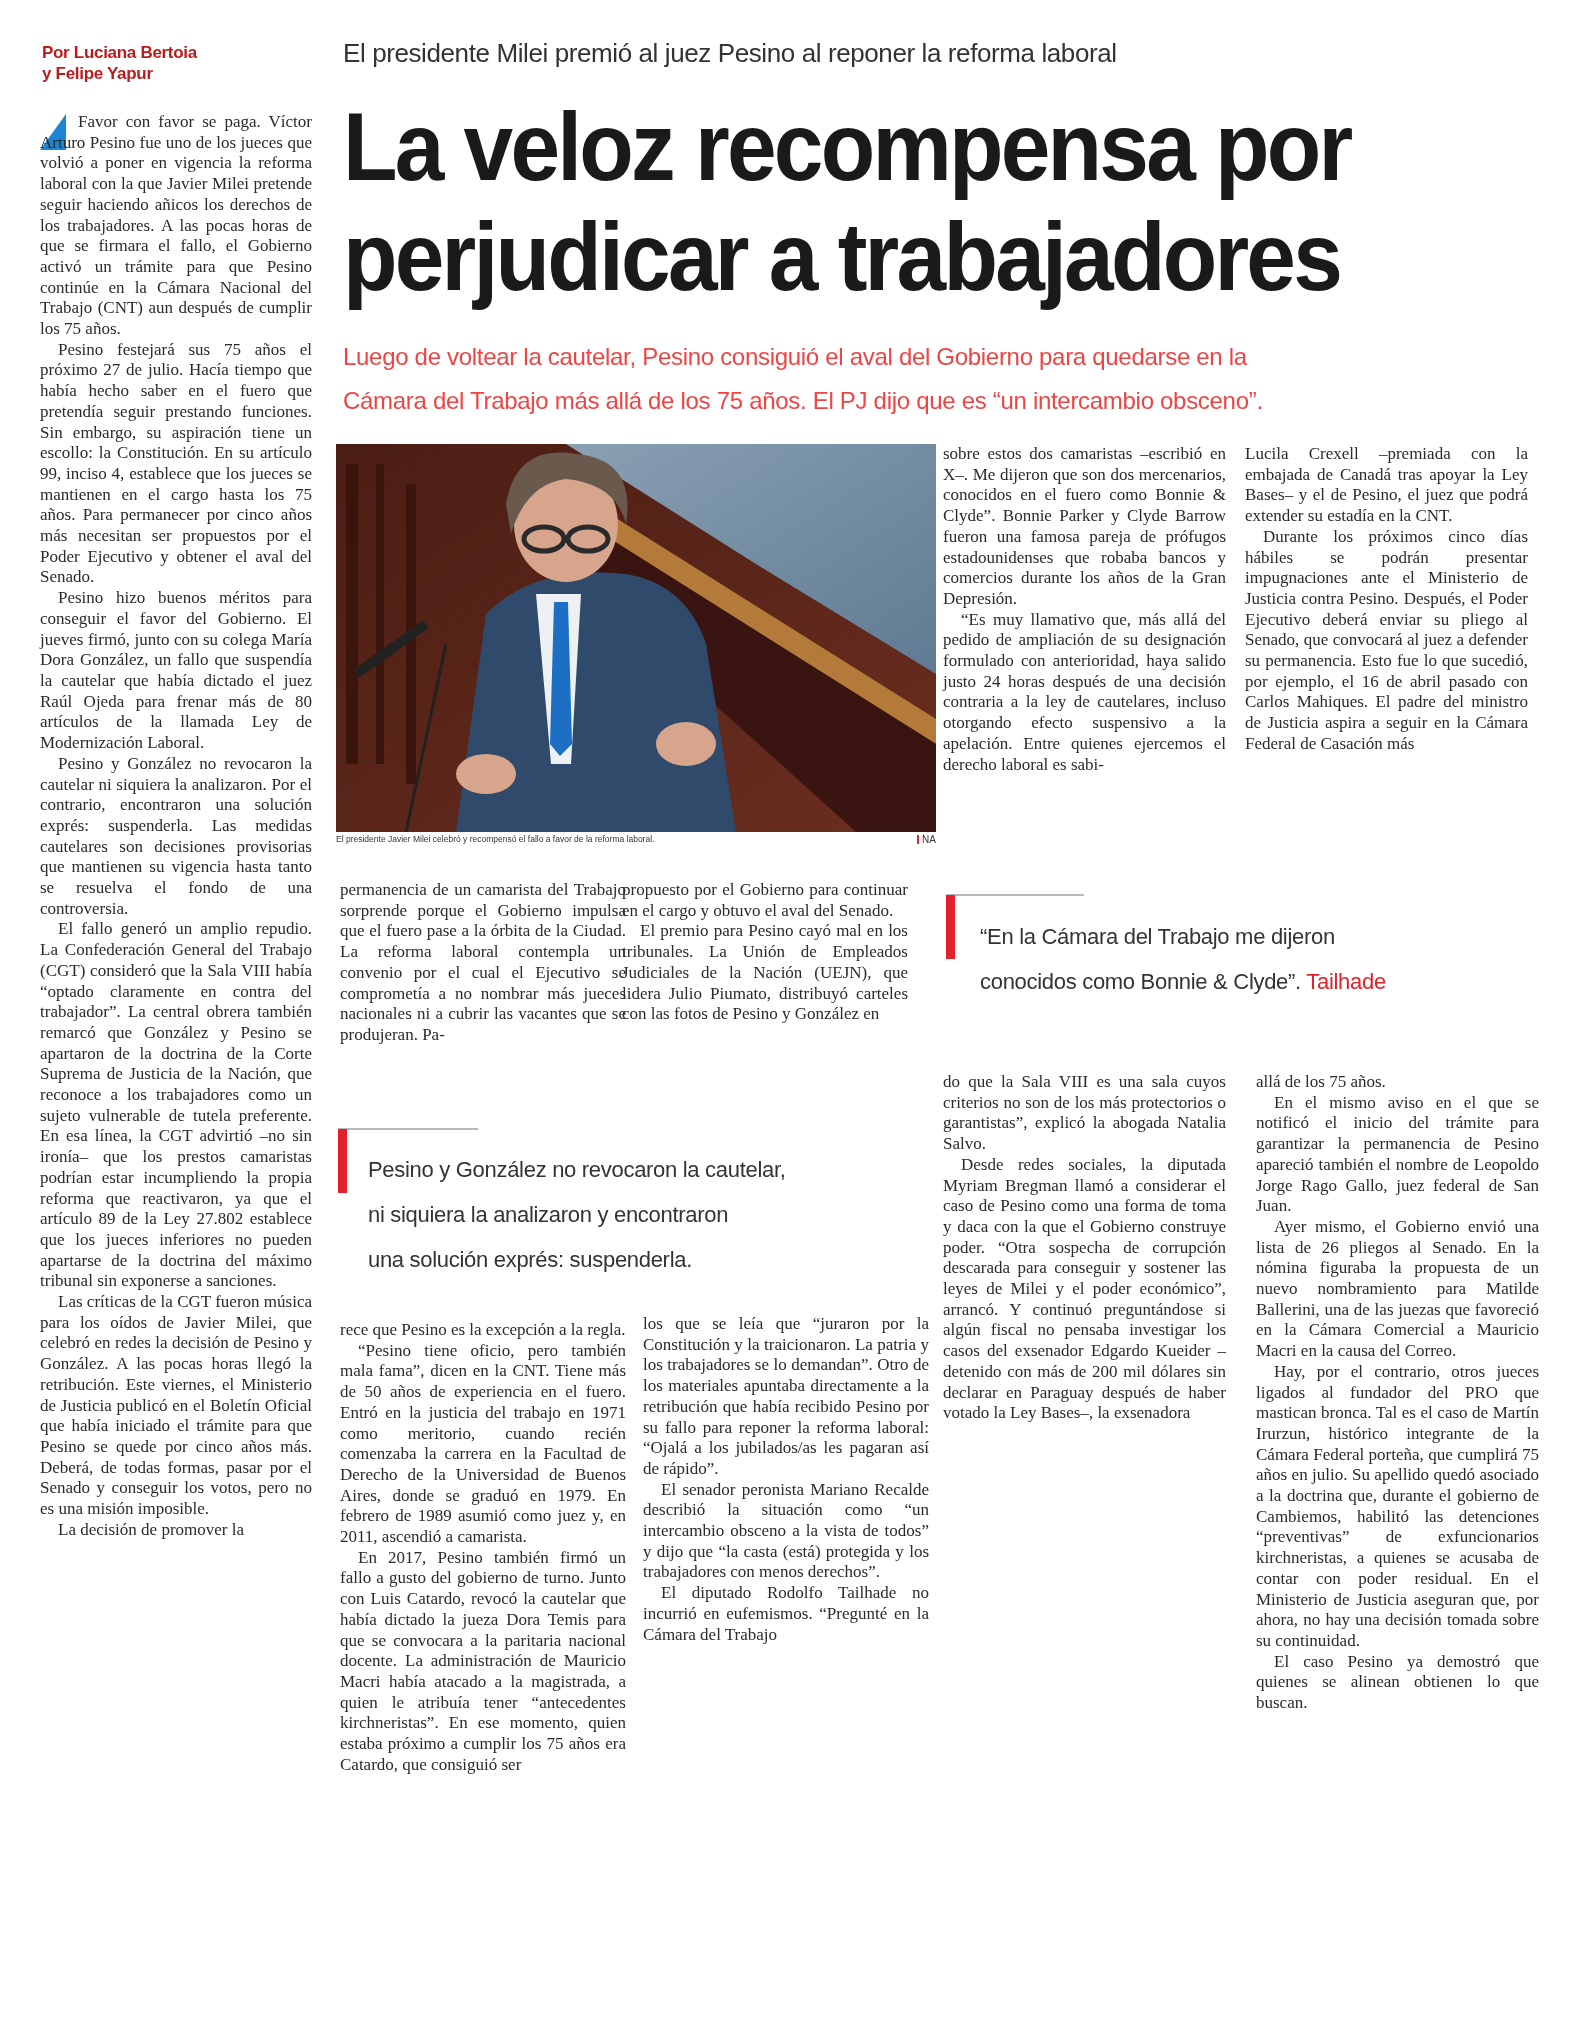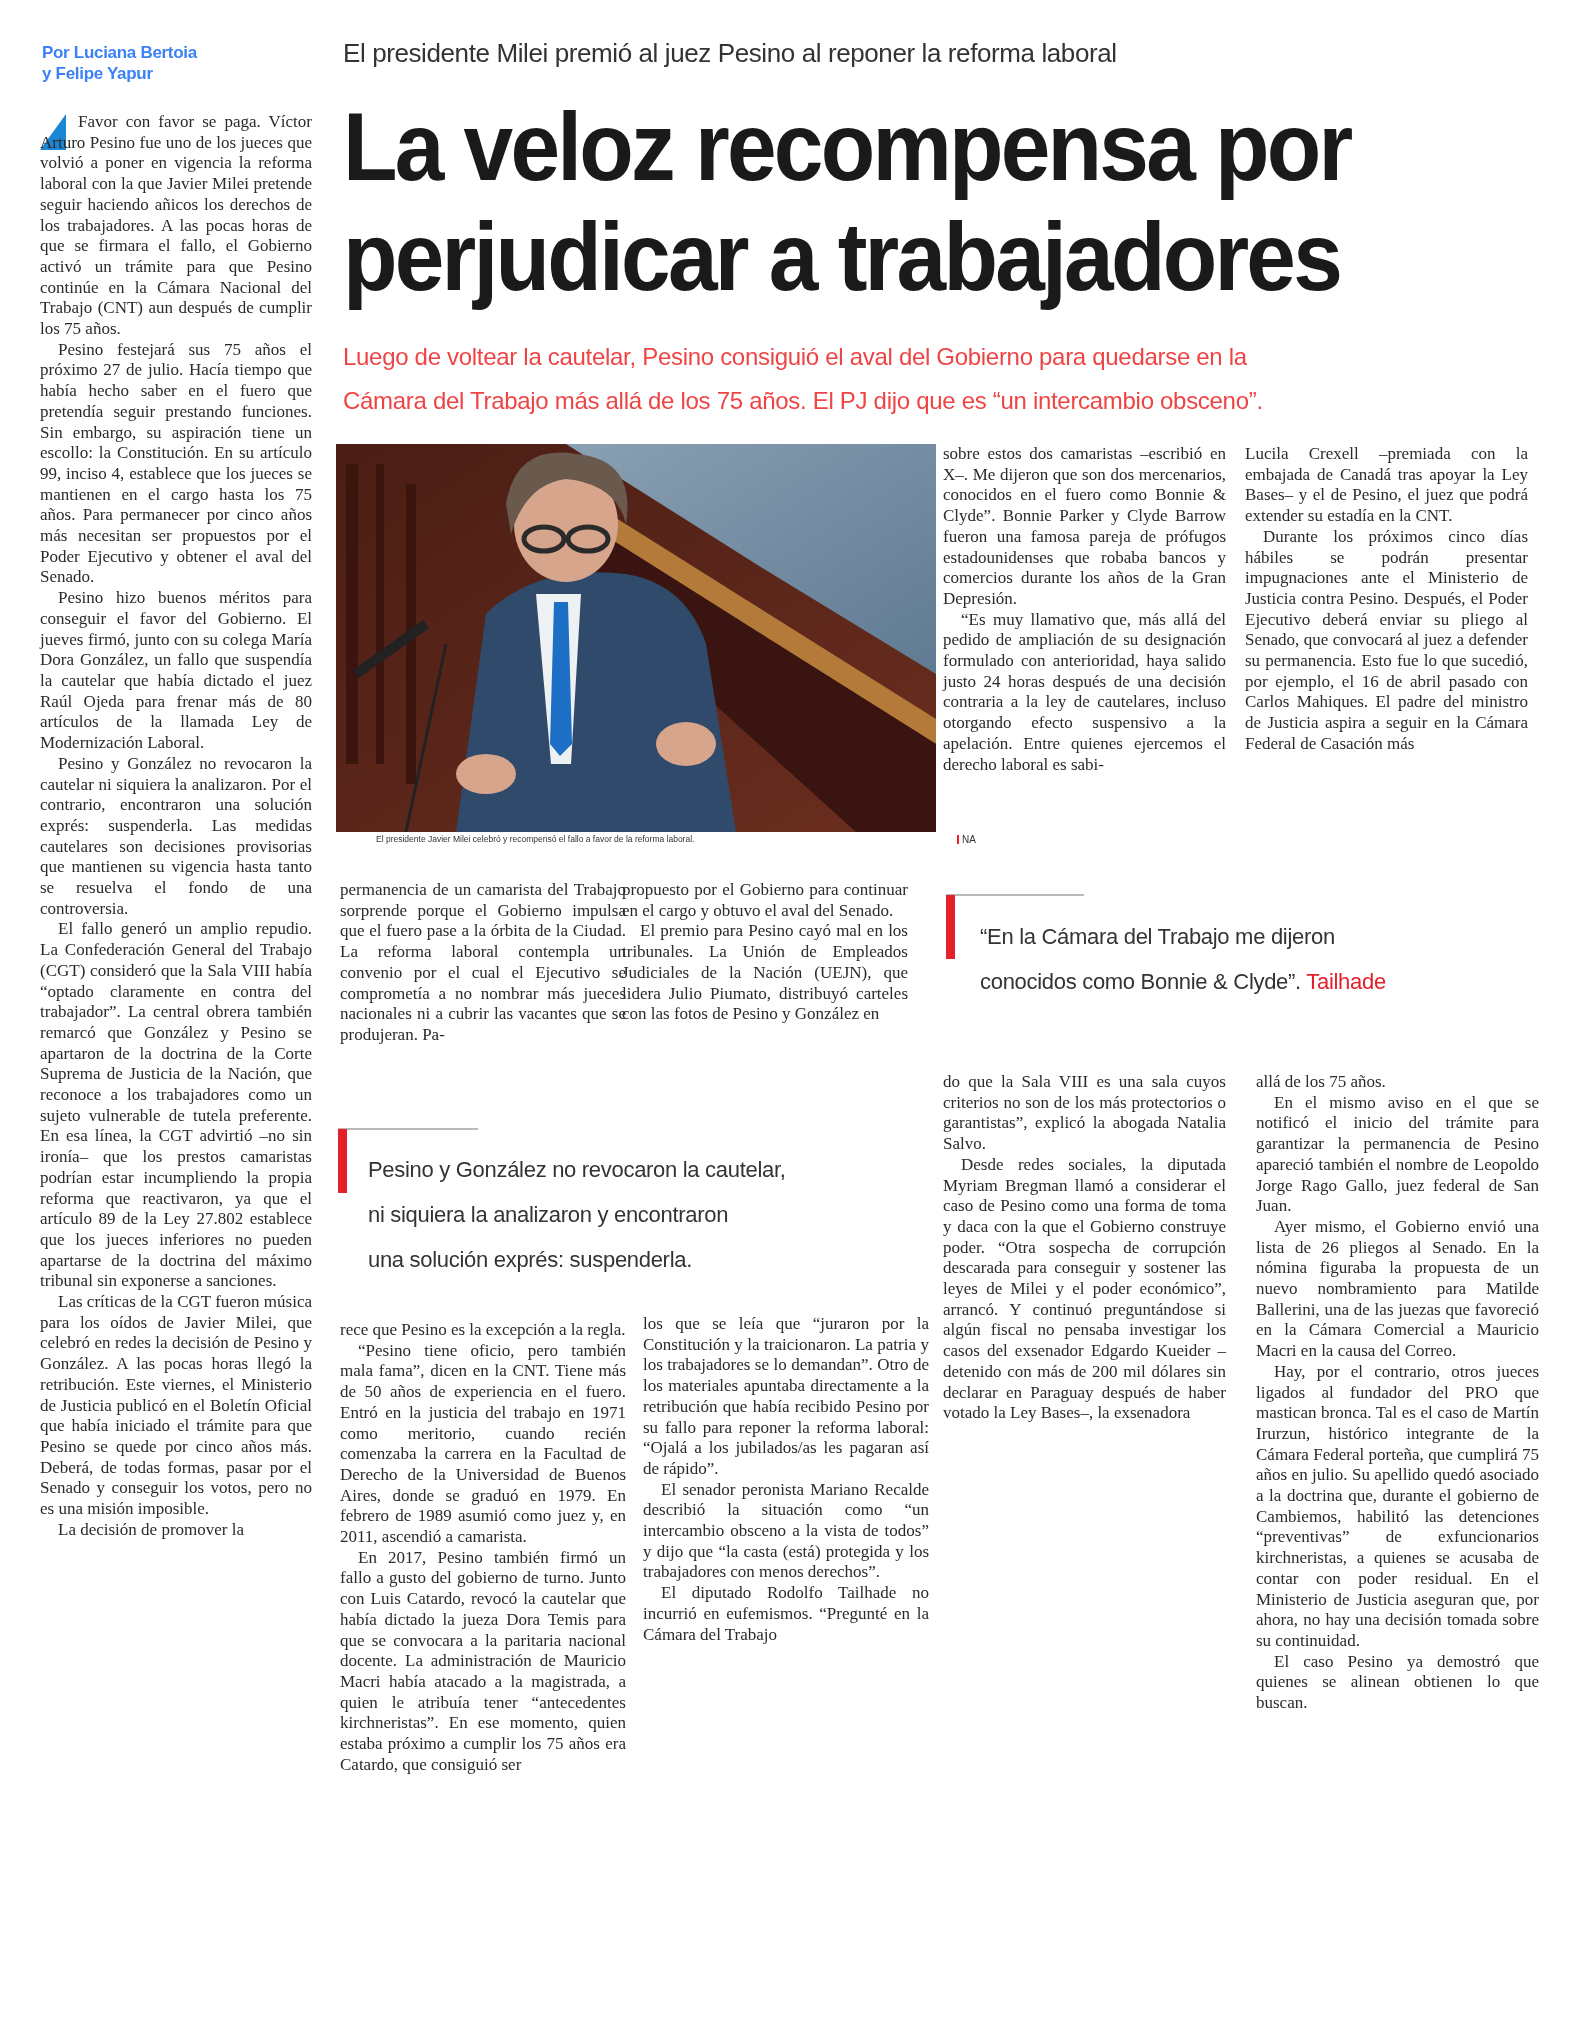--- a/index.html
+++ b/index.html
@@ -1,21 +1,21 @@
 <!DOCTYPE html>
 <html><head>
 <meta charset="utf-8">
 <style>
   html, body { margin: 0; padding: 0; background: #ffffff; }
   body { width: 1578px; height: 2029px; position: relative; overflow: hidden; color: #231f20; }
   .sans { font-family: "Liberation Sans", sans-serif; }
   .serif { font-family: "Liberation Serif", serif; }
   .abs { position: absolute; }
 
-  .byline { left: 42px; top: 42px; width: 240px; font-size: 17px; font-weight: bold; line-height: 21px; color: #3b82f6; letter-spacing: -0.3px; }
+  .byline { left: 42px; top: 42px; width: 240px; font-size: 17px; font-weight: bold; line-height: 21px; color: #b91c1c; letter-spacing: -0.3px; }
   .byline div { white-space: nowrap; }
 
   .kicker { left: 343px; top: 38px; font-size: 26px; color: #333; letter-spacing: -0.4px; white-space: nowrap; }
 
   .headline { left: 343px; top: 92px; width: 1200px; font-size: 96px; font-weight: bold; line-height: 110px; color: #1a1a1a; letter-spacing: -3px; transform: scaleX(0.93); transform-origin: left top; }
   .headline div { white-space: nowrap; }
 
   .dek { left: 343px; top: 335px; width: 1200px; font-size: 24px; line-height: 44px; color: #ef4444; letter-spacing: -0.3px; }
   .dek div { white-space: nowrap; }
 
@@ -23,21 +23,21 @@
   .col p { margin: 0; text-indent: 18px; }
   .col p.noindent { text-indent: 0; }
 
   .col1 { left: 40px; top: 112px; width: 272px; }
   .dropmark { position: absolute; left: 40px; top: 114px; width: 0; height: 0; border-left: 26px solid transparent; border-bottom: 36px solid #1b86d4; }
   .col1 p.first { text-indent: 0; }
   .col1 p.first .lead { padding-left: 38px; }
 
   .photo { left: 336px; top: 444px; width: 600px; height: 388px; overflow: hidden; background: #5a2a1e; }
   .photo svg { display: block; }
-  .caption { left: 336px; top: 834px; width: 600px; font-size: 8.5px; color: #333; margin-left: 40px; }
+  .caption { left: 336px; top: 834px; width: 600px; font-size: 8.5px; color: #333; }
   .credit { right: 0; top: 0; font-size: 10px; color: #333; }
   .credit-bar { display: inline-block; width: 2px; height: 9px; background: #e4202a; margin-right: 3px; vertical-align: -1px; }
 
   .col3a { left: 943px; top: 444px; width: 283px; }
   .col4a { left: 1245px; top: 444px; width: 283px; }
 
   .col2a { left: 340px; top: 880px; width: 286px; }
   .col2b { left: 622px; top: 880px; width: 286px; }
 
   .pq { font-size: 22px; line-height: 45px; color: #333; letter-spacing: -0.3px; }

